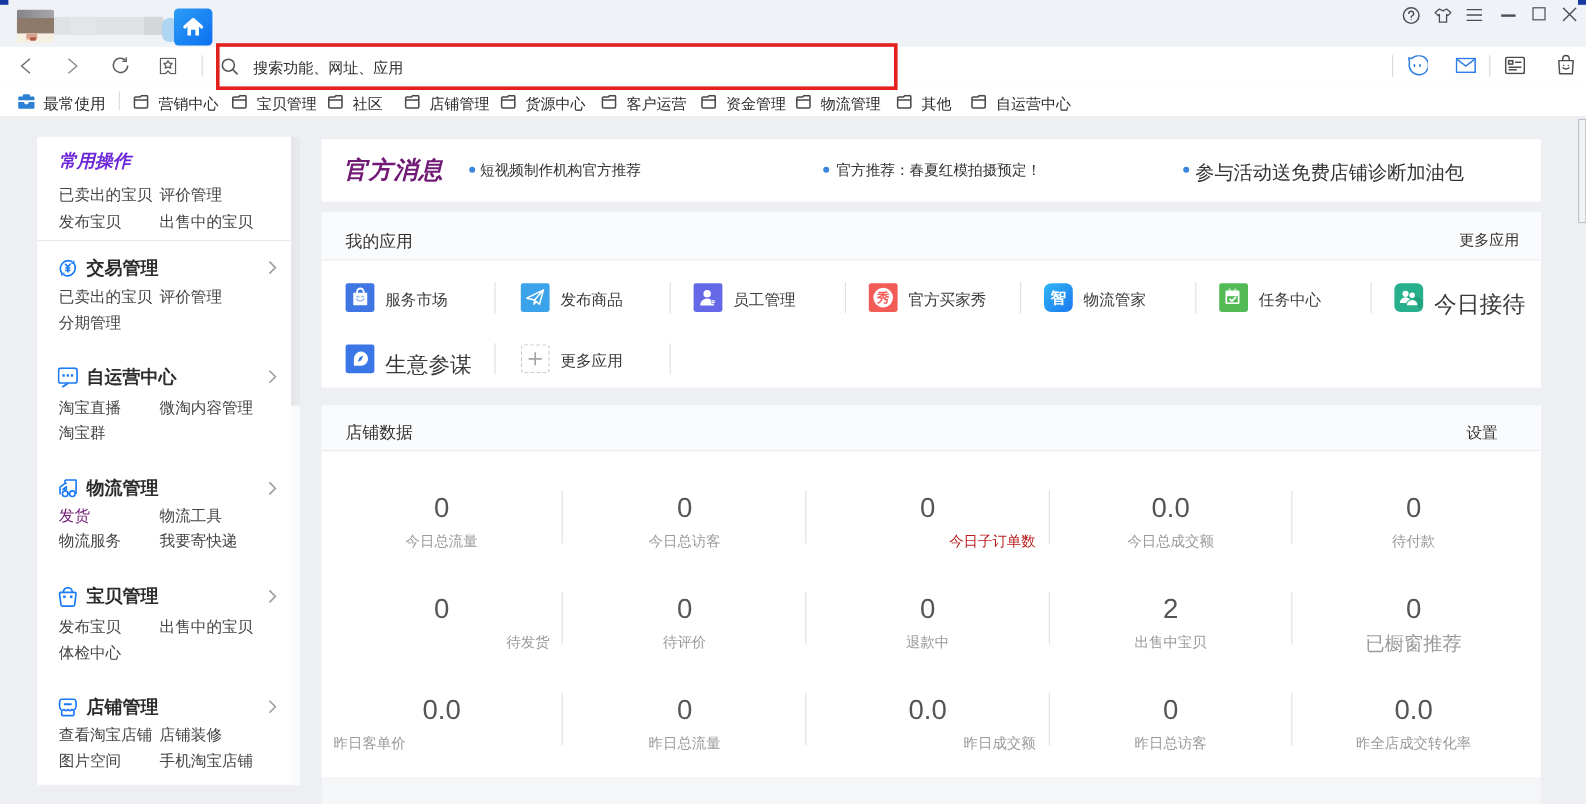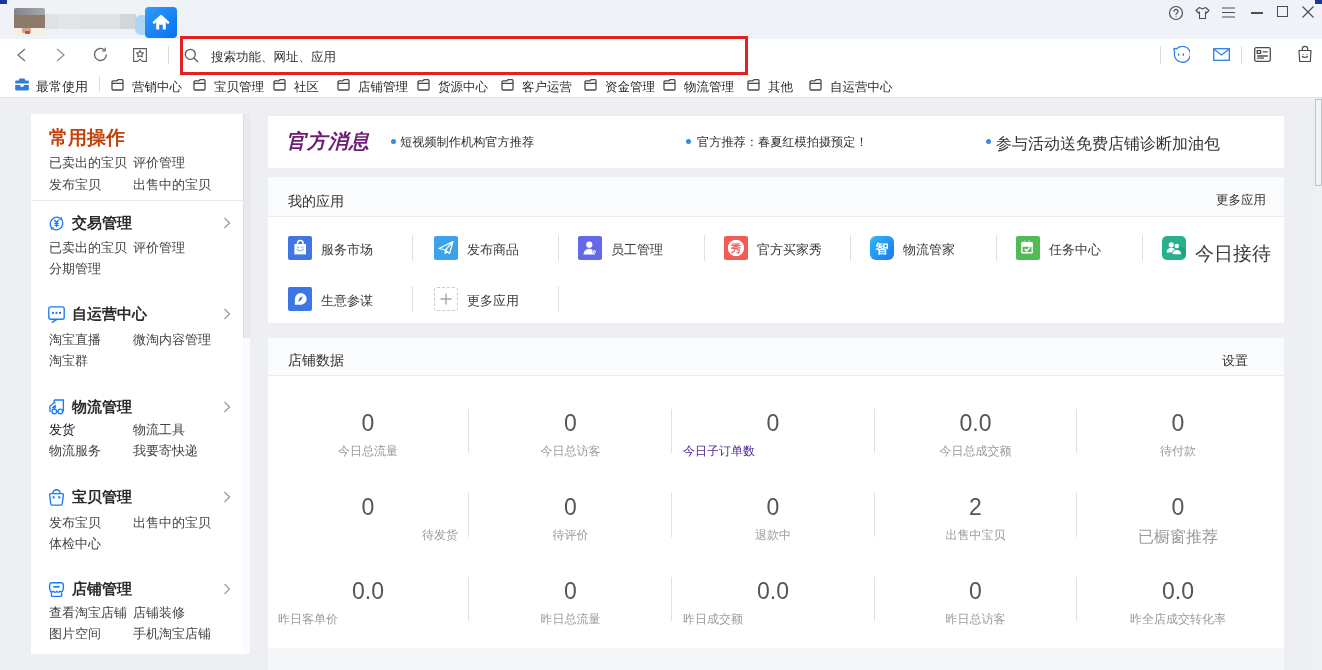--- a/index.html
+++ b/index.html
@@ -145,21 +145,21 @@
 </svg>
 <div class="abs" style="left:768px;top:79px;font-size:12.5px;color:#2b2b2b;">其他</div>
 <svg class="abs" style="left:809px;top:79px;" width="13" height="12" viewBox="0 0 13 12" fill="none" stroke="#4a4a4a" stroke-width="1.3" stroke-linejoin="round">
 <path d="M1 2.8 a1 1 0 0 1 1-1 H5.9 L7 0.7 H11 a1 1 0 0 1 1 1 V10 a1 1 0 0 1 -1 1 H2 a1 1 0 0 1 -1-1 Z M1 4.4 H12"></path>
 </svg>
 <div class="abs" style="left:830px;top:79px;font-size:12.5px;color:#2b2b2b;">自运营中心</div>
 
 <div class="abs panel" style="left:31px;top:114px;width:219px;height:540px;"></div>
 <div class="abs" style="left:243px;top:114px;width:7px;height:540px;background:#fafbfc;"></div>
 <div class="abs" style="left:243px;top:114px;width:7px;height:224px;background:#e7e9ec;border-left:1px solid #dcdee1;"></div>
-<div class="abs" style="left:49px;top:125px;font-size:19px;font-weight:bold;color:#c2410c;">常用操作</div>
+<div class="abs" style="left:49px;top:125px;font-size:15px;font-weight:bold;color:#6d28d9;font-style:italic;">常用操作</div>
 <div class="abs" style="left:49px;top:154px;font-size:13px;color:#444;">已卖出的宝贝</div>
 <div class="abs" style="left:133px;top:154px;font-size:13px;color:#444;">评价管理</div>
 <div class="abs" style="left:49px;top:176px;font-size:13px;color:#444;">发布宝贝</div>
 <div class="abs" style="left:133px;top:176px;font-size:13px;color:#444;">出售中的宝贝</div>
 <div class="abs" style="left:31px;top:200px;width:219px;height:1px;background:#e8e9eb;"></div>
 <svg class="abs" style="left:48px;top:215px" width="17" height="17" viewBox="0 0 17 17" fill="none" stroke="#1a7af8" stroke-width="1.35">
 <path d="M3.4 12.6 a6.6 6.6 0 0 1 1.2-8.8 a6.6 6.6 0 0 1 7-1" stroke-linecap="round"></path>
 <path d="M13.6 4.4 a6.6 6.6 0 0 1 -1.2 8.8 a6.6 6.6 0 0 1 -7 1" stroke-linecap="round"></path>
 <path d="M13.9 1.6 L13.9 4.8 L10.7 4.8 Z" fill="#1a7af8" stroke="none"></path>
 <path d="M3.1 15.4 L3.1 12.2 L6.3 12.2 Z" fill="#1a7af8" stroke="none"></path>
@@ -190,21 +190,21 @@
 <path d="M7.2 2 H16.4 V13.6 M7.2 2 V4.8 M7.2 4.8 L3 8 V14 M7.2 4.8 H8.6" stroke-linejoin="round"></path>
 <path d="M8.3 7.4 L8.3 9.8 L5.4 9.8 Z" fill="none" stroke-width="1.2" stroke-linejoin="round"></path>
 <circle cx="7.3" cy="13.4" r="2.3"></circle>
 <circle cx="13.3" cy="13.4" r="2.3"></circle>
 <path d="M9.6 13.4 H11"></path>
 </svg>
 <div class="abs" style="left:72px;top:398px;font-size:15px;font-weight:bold;color:#2b2b2b;">物流管理</div>
 <svg class="abs" style="left:223px;top:401px" width="8" height="12" viewBox="0 0 8 12" fill="none" stroke="#9a9ca0" stroke-width="1.3">
     <path d="M1.5 1 L6.5 6 L1.5 11"></path>
   </svg>
-<div class="abs" style="left:49px;top:421px;font-size:13px;color:#0f172a;">发货</div>
+<div class="abs" style="left:49px;top:421px;font-size:13px;color:#701a75;">发货</div>
 <div class="abs" style="left:133px;top:421px;font-size:13px;color:#444;">物流工具</div>
 <div class="abs" style="left:49px;top:442px;font-size:13px;color:#444;">物流服务</div>
 <div class="abs" style="left:133px;top:442px;font-size:13px;color:#444;">我要寄快递</div>
 <svg class="abs" style="left:48px;top:488px" width="17" height="18" viewBox="0 0 17 18" fill="none" stroke="#1a7af8" stroke-width="1.4">
 <path d="M1.6 6.6 a1 1 0 0 1 1-1 H14.4 a1 1 0 0 1 1 1 L14.2 16 a1.2 1.2 0 0 1 -1.2 1.1 H4 A1.2 1.2 0 0 1 2.8 16 Z" stroke-linejoin="round"></path>
 <path d="M4.8 5.4 a3.7 3.7 0 0 1 7.4 0"></path>
 <rect x="4.6" y="8.3" width="2.1" height="2.1" fill="#1a7af8" stroke="none"></rect>
 <rect x="10.3" y="8.3" width="2.1" height="2.1" fill="#1a7af8" stroke="none"></rect>
 </svg>
 <div class="abs" style="left:72px;top:488px;font-size:15px;font-weight:bold;color:#2b2b2b;">宝贝管理</div>
@@ -294,21 +294,21 @@
       <circle cx="14.8" cy="10" r="2.3" fill="#fff"></circle>
       <path d="M9.6 18.3 a5.2 5.2 0 0 1 10.4 0 Z" fill="#28af8c"></path>
       <path d="M10.4 18.3 a4.4 4.4 0 0 1 8.8 0 Z" fill="#fff"></path>
     </svg></div>
 <div class="abs" style="left:1195px;top:241px;font-size:19px;color:#3a3a3c;">今日接待</div>
 <div class="abs" style="left:288px;top:287px;width:24px;height:24px;border-radius:2px;background:#3b76e6;">
 <svg width="24" height="24" viewBox="0 0 24 24">
       <path d="M6.9 17.8 V11.9 a5.9 5.9 0 1 1 5.9 5.9 Z" fill="#fff"></path>
       <path d="M14.7 9.3 L13.1 13.2 L10.1 14.7 L11.7 10.8 Z" fill="#3b76e6"></path>
     </svg></div>
-<div class="abs" style="left:321px;top:292px;font-size:13px;color:#3a3a3c;">生意参谋</div>
+<div class="abs" style="left:321px;top:292px;font-size:18px;color:#3a3a3c;">生意参谋</div>
 <div class="abs" style="left:434px;top:287px;width:24px;height:24px;border-radius:3px;border:1px dashed #c9cacd;">
 <svg width="22" height="22" viewBox="0 0 22 22" stroke="#a2a4a8" stroke-width="1.4">
       <path d="M11 5.5 V16.5 M5.5 11 H16.5"></path>
     </svg></div>
 <div class="abs" style="left:467px;top:292px;font-size:13px;color:#3a3a3c;">更多应用</div>
 <div class="abs vdiv" style="left:411.5px;top:235px;height:26px;"></div>
 <div class="abs vdiv" style="left:557.5px;top:235px;height:26px;"></div>
 <div class="abs vdiv" style="left:703.5px;top:235px;height:26px;"></div>
 <div class="abs vdiv" style="left:849.5px;top:235px;height:26px;"></div>
 <div class="abs vdiv" style="left:995.5px;top:235px;height:26px;"></div>
@@ -318,21 +318,21 @@
 
 <div class="abs panel" style="left:268px;top:338px;width:1016px;height:310px;"></div>
 <div class="abs" style="left:268px;top:338px;width:1016px;height:38px;background:#fafbfc;border-bottom:1px solid #ebecee;"></div>
 <div class="abs" style="left:288px;top:352px;font-size:14px;color:#333;">店铺数据</div>
 <div class="abs" style="left:1222px;top:352px;font-size:13px;color:#333;">设置</div>
 <div class="abs" style="left:278px;top:410px;width:180px;text-align:center;font-size:23px;color:#555;">0</div>
 <div class="abs" style="left:278px;top:443px;width:180px;text-align:center;font-size:12px;color:#9a9a9a;">今日总流量</div>
 <div class="abs" style="left:480.5px;top:410px;width:180px;text-align:center;font-size:23px;color:#555;">0</div>
 <div class="abs" style="left:480.5px;top:443px;width:180px;text-align:center;font-size:12px;color:#9a9a9a;">今日总访客</div>
 <div class="abs" style="left:683px;top:410px;width:180px;text-align:center;font-size:23px;color:#555;">0</div>
-<div class="abs" style="left:683px;top:443px;width:180px;text-align:left;font-size:12px;color:#4c1d95;">今日子订单数</div>
+<div class="abs" style="left:683px;top:443px;width:180px;text-align:right;font-size:12px;color:#b91c1c;">今日子订单数</div>
 <div class="abs" style="left:885.5px;top:410px;width:180px;text-align:center;font-size:23px;color:#555;">0.0</div>
 <div class="abs" style="left:885.5px;top:443px;width:180px;text-align:center;font-size:12px;color:#9a9a9a;">今日总成交额</div>
 <div class="abs" style="left:1088px;top:410px;width:180px;text-align:center;font-size:23px;color:#555;">0</div>
 <div class="abs" style="left:1088px;top:443px;width:180px;text-align:center;font-size:12px;color:#9a9a9a;">待付款</div>
 <div class="abs vdiv" style="left:468px;top:409px;height:44px;"></div>
 <div class="abs vdiv" style="left:671px;top:409px;height:44px;"></div>
 <div class="abs vdiv" style="left:874px;top:409px;height:44px;"></div>
 <div class="abs vdiv" style="left:1076px;top:409px;height:44px;"></div>
 <div class="abs" style="left:278px;top:494px;width:180px;text-align:center;font-size:23px;color:#555;">0</div>
 <div class="abs" style="left:278px;top:527px;width:180px;text-align:right;font-size:12px;color:#9a9a9a;">待发货</div>
@@ -346,21 +346,21 @@
 <div class="abs" style="left:1088px;top:527px;width:180px;text-align:center;font-size:16px;color:#9a9a9a;">已橱窗推荐</div>
 <div class="abs vdiv" style="left:468px;top:493px;height:44px;"></div>
 <div class="abs vdiv" style="left:671px;top:493px;height:44px;"></div>
 <div class="abs vdiv" style="left:874px;top:493px;height:44px;"></div>
 <div class="abs vdiv" style="left:1076px;top:493px;height:44px;"></div>
 <div class="abs" style="left:278px;top:578px;width:180px;text-align:center;font-size:23px;color:#555;">0.0</div>
 <div class="abs" style="left:278px;top:611px;width:180px;text-align:left;font-size:12px;color:#9a9a9a;">昨日客单价</div>
 <div class="abs" style="left:480.5px;top:578px;width:180px;text-align:center;font-size:23px;color:#555;">0</div>
 <div class="abs" style="left:480.5px;top:611px;width:180px;text-align:center;font-size:12px;color:#9a9a9a;">昨日总流量</div>
 <div class="abs" style="left:683px;top:578px;width:180px;text-align:center;font-size:23px;color:#555;">0.0</div>
-<div class="abs" style="left:683px;top:611px;width:180px;text-align:left;font-size:12px;color:#9a9a9a;">昨日成交额</div>
+<div class="abs" style="left:683px;top:611px;width:180px;text-align:right;font-size:12px;color:#9a9a9a;">昨日成交额</div>
 <div class="abs" style="left:885.5px;top:578px;width:180px;text-align:center;font-size:23px;color:#555;">0</div>
 <div class="abs" style="left:885.5px;top:611px;width:180px;text-align:center;font-size:12px;color:#9a9a9a;">昨日总访客</div>
 <div class="abs" style="left:1088px;top:578px;width:180px;text-align:center;font-size:23px;color:#555;">0.0</div>
 <div class="abs" style="left:1088px;top:611px;width:180px;text-align:center;font-size:12px;color:#9a9a9a;">昨全店成交转化率</div>
 <div class="abs vdiv" style="left:468px;top:577px;height:44px;"></div>
 <div class="abs vdiv" style="left:671px;top:577px;height:44px;"></div>
 <div class="abs vdiv" style="left:874px;top:577px;height:44px;"></div>
 <div class="abs vdiv" style="left:1076px;top:577px;height:44px;"></div>
 
 <div class="abs" style="left:268px;top:648px;width:1016px;height:22px;background:#f5f6f8;"></div>

